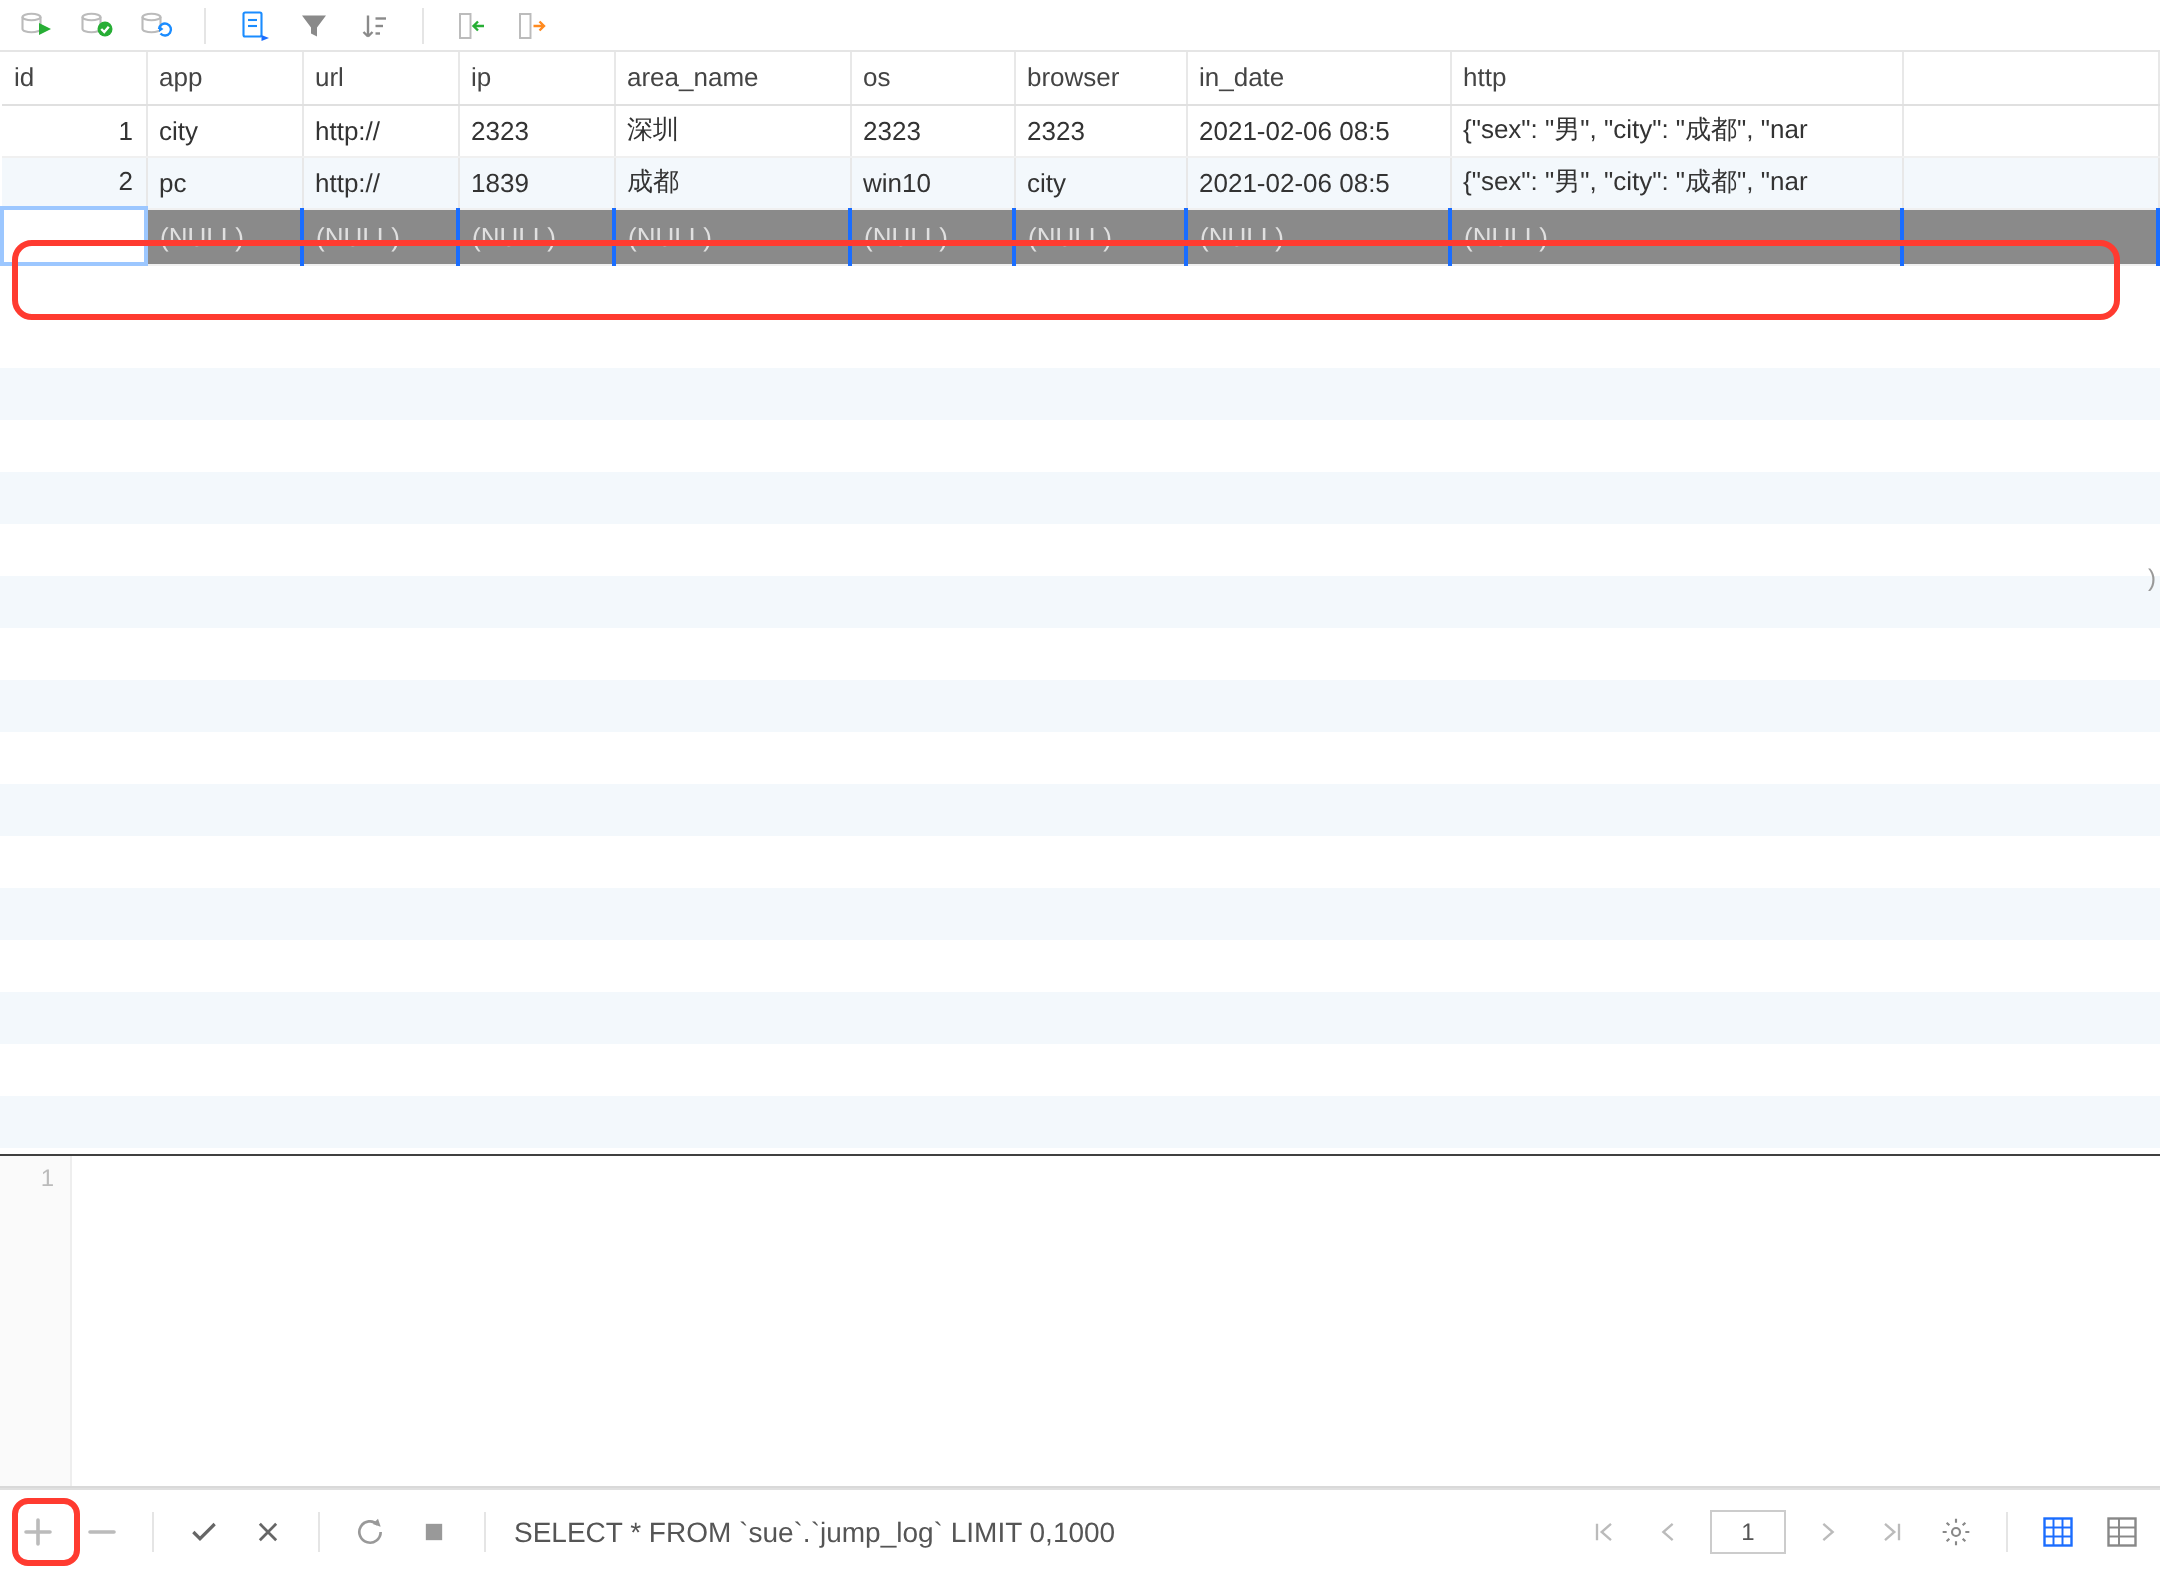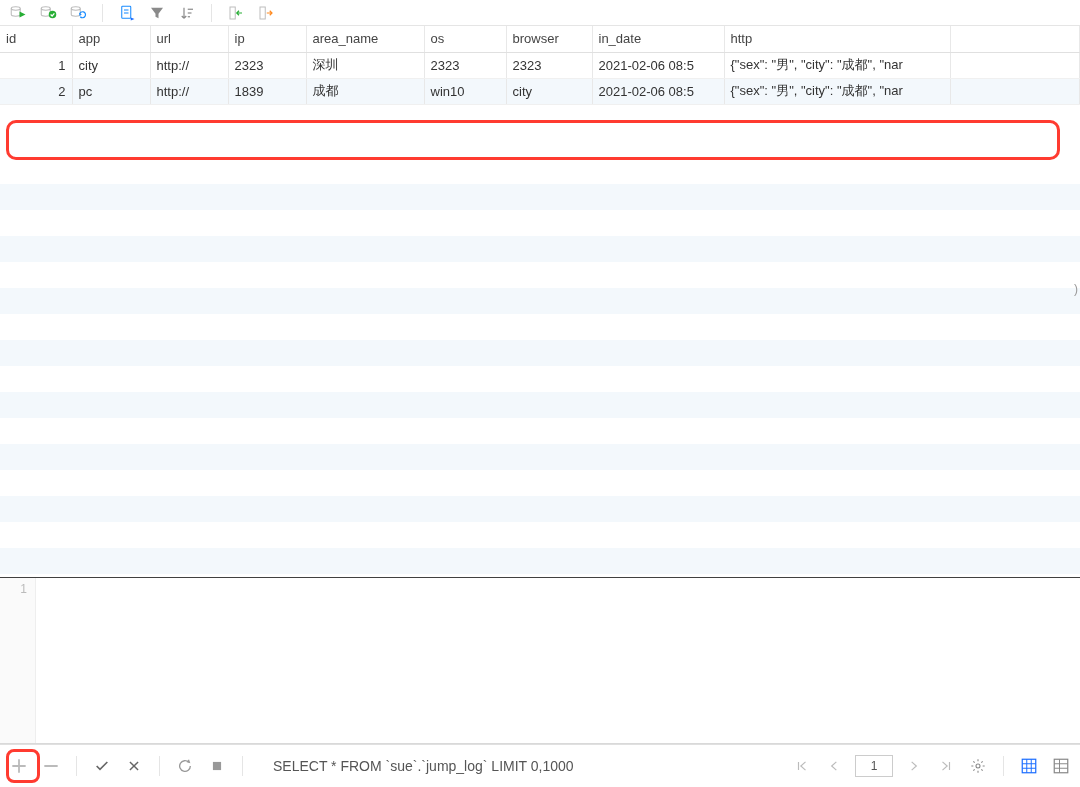--- a/index.html
+++ b/index.html
@@ -115,21 +115,21 @@
     height: 42px;
     display:flex;
     align-items:center;
     padding: 0 8px;
     gap: 10px;
     border-top: 1px solid #e0e0e0;
     position: relative;
     color:#888;
   }
   .bottom-bar .bb-btn { width:22px; height:22px; display:flex;align-items:center;justify-content:center; cursor:pointer; }
-  .bottom-bar .sql-text { color:#555; font-size:14px; margin-left:16px; }
+  .bottom-bar .sql-text { color:#555; font-size:14px; margin-left:0; }
   .bb-sep { width:1px; height:20px; background:#e5e5e5; margin:0 4px; }
   .page-box {
     width: 38px; height: 22px;
     border: 1px solid #ccc;
     background:#fff;
     text-align:center;
     font-size:12px;
     color:#555;
   }
   .annot-red-plus {
@@ -253,20 +253,35 @@
         <td>pc</td>
         <td>http://</td>
         <td>1839</td>
         <td>成都</td>
         <td>win10</td>
         <td>city</td>
         <td>2021-02-06 08:5</td>
         <td>{"sex": "男", "city": "成都", "nar</td>
         <td></td>
       </tr>
+      <tr class="null-row">
+        <td></td>
+        <td>(NULL)</td>
+        <td>(NULL)</td>
+        <td>(NULL)</td>
+        <td>(NULL)</td>
+        <td>(NULL)</td>
+        <td>(NULL)</td>
+        <td>(NULL)</td>
+        <td class="extra-null">
+          
+          <span>(NULL)</span>
+        </td>
+        <td class="row-tail-blue"></td>
+      </tr>
     </tbody>
   </table>
 
   <div class="filler-stripes" style="top:132px; bottom:0;">
     <div></div>
       <div></div>
       <div></div>
       <div></div>
       <div></div>
       <div></div>

